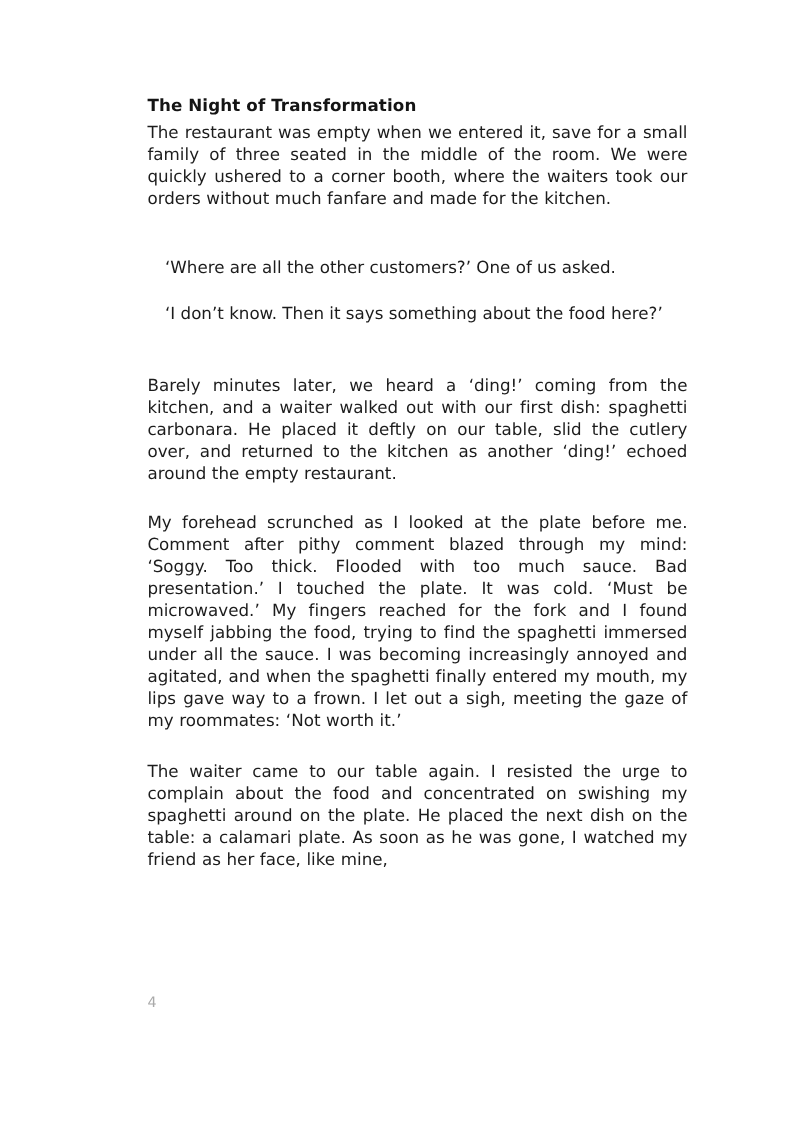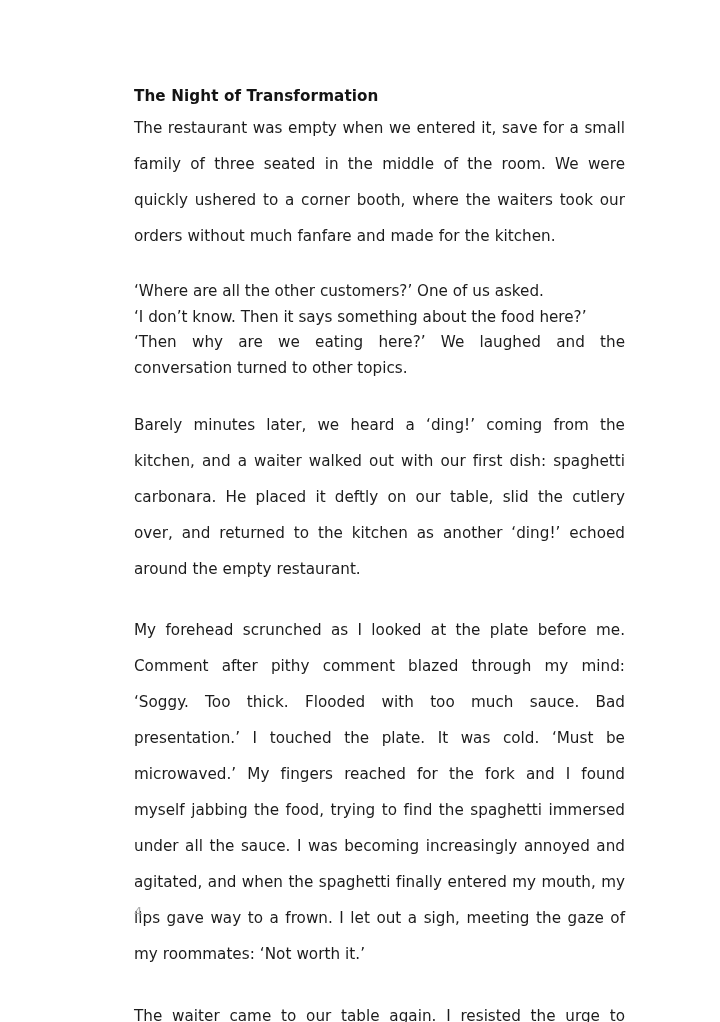--- a/index.html
+++ b/index.html
@@ -37,21 +37,21 @@
     line-height: 25.5px;
     color: #141414;
     letter-spacing: 0.1px;
     margin: 0 0 0 0;
     text-align: left;
   }
 
   .body-paragraph {
     font-size: 15.2px;
     font-weight: normal;
-    line-height: 36px;
+    line-height: 20px;
     color: #1c1c1c;
     text-align: justify;
     text-justify: inter-word;
     margin: 0;
     letter-spacing: 0.02px;
     word-spacing: 0.2px;
   }
 
   .body-paragraph.last-line-natural {
     text-align-last: left;
@@ -65,21 +65,21 @@
     font-size: 15.2px;
     line-height: 25.5px;
     color: #1c1c1c;
     margin: 0;
   }
 
   .dialogue-line {
     text-align: justify;
     text-justify: inter-word;
     text-align-last: left;
-    margin: 0;
+    margin: 16px;
   }
 
   .page-number {
     position: absolute;
     left: 134px;
     top: 903px;
     font-size: 13px;
     line-height: 18px;
     color: #a9a9a9;
     font-weight: normal;
@@ -94,21 +94,20 @@
 
     <h1 class="chapter-heading">The Night of Transformation</h1>
 
     <p class="body-paragraph last-line-natural">The restaurant was empty when we entered it, save for a small family of three seated in the middle of the room. We were quickly ushered to a corner booth, where the waiters took our orders without much fanfare and made for the kitchen.</p>
 
     <div class="para-gap"></div>
 
     <div class="dialogue-block">
       <p class="dialogue-line">‘Where are all the other customers?’ One of us asked.</p>
       <p class="dialogue-line">‘I don’t know. Then it says something about the food here?’</p>
-      <p class="dialogue-line">‘Then why are we eating here?’ We laughed and the conversation turned to other topics.</p>
     </div>
 
     <div class="para-gap"></div>
 
     <p class="body-paragraph">Barely minutes later, we heard a ‘ding!’ coming from the kitchen, and a waiter walked out with our first dish: spaghetti carbonara. He placed it deftly on our table, slid the cutlery over, and returned to the kitchen as another ‘ding!’ echoed around the empty restaurant.</p>
 
     <div class="para-gap"></div>
 
     <p class="body-paragraph last-line-natural">My forehead scrunched as I looked at the plate before me. Comment after pithy comment blazed through my mind: ‘Soggy. Too thick. Flooded with too much sauce. Bad presentation.’ I touched the plate. It was cold. ‘Must be microwaved.’ My fingers reached for the fork and I found myself jabbing the food, trying to find the spaghetti immersed under all the sauce. I was becoming increasingly annoyed and agitated, and when the spaghetti finally entered my mouth, my lips gave way to a frown. I let out a sigh, meeting the gaze of my roommates: ‘Not worth it.’</p>
 

